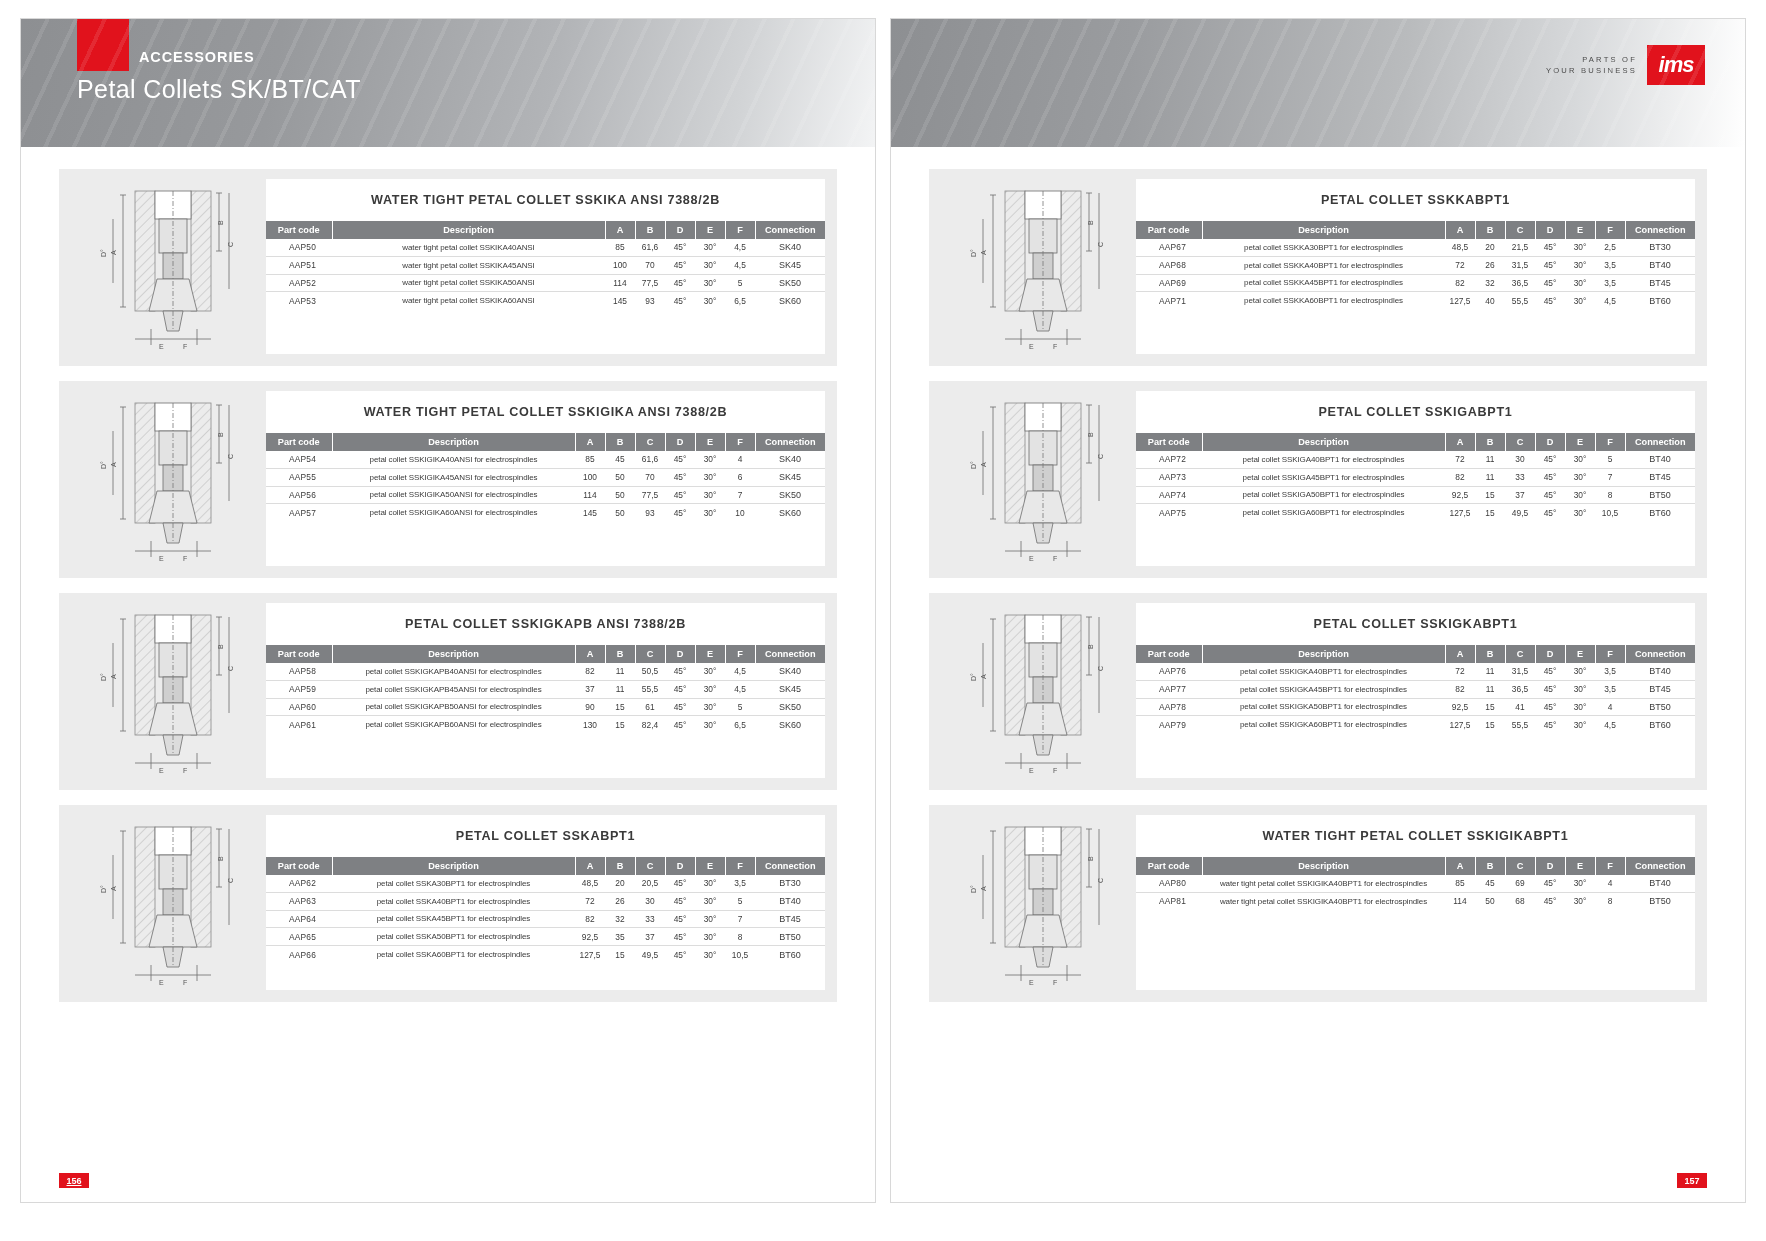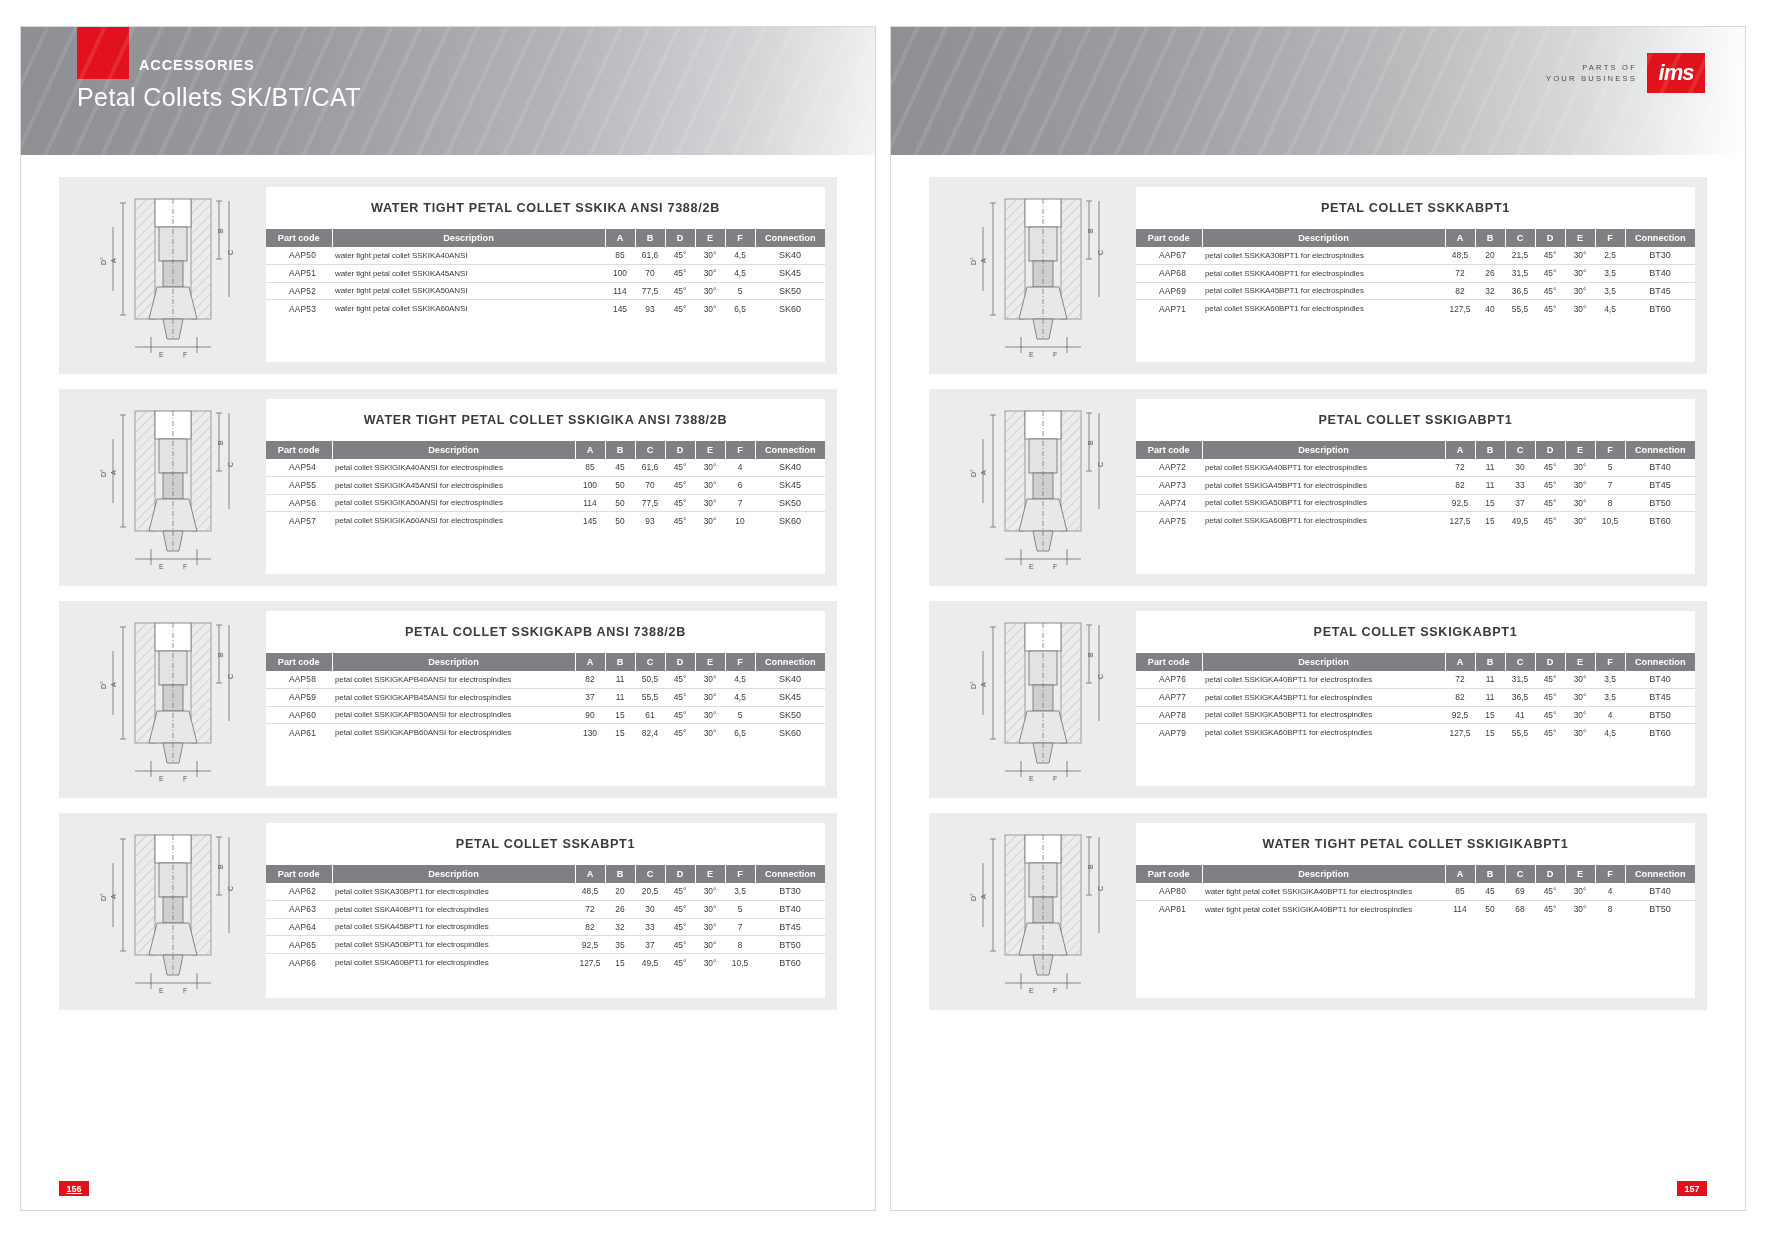--- a/index.html
+++ b/index.html
@@ -9,21 +9,21 @@
     font-family: "Liberation Sans", sans-serif;
   }
   #page {
     width: 1766px; height: 1241px;
     position: relative;
     background: #ffffff;
     overflow: hidden;
   }
   .spread {
     position: absolute;
-    top: 26px; left: 0;
+    top: 18px; left: 0;
     width: 1766px; height: 1205px;
     display: flex;
     gap: 14px;
     padding: 0 20px;
   }
   .page {
     position: relative;
     background: #ffffff;
     border: 1px solid #d8d8d8;
     flex: 1 1 0;
@@ -142,21 +142,21 @@
   }
   thead th:last-child { border-right: none; }
   tbody td {
     padding: 3.4px 3px;
     border-bottom: 1px solid #dcdcdc;
     white-space: nowrap;
     text-align: center;
   }
   tbody tr:last-child td { border-bottom: none; }
   td.code { text-align: center; padding-left: 10px; letter-spacing: 0.2px; }
-  td.desc { text-align: left; font-size: 8px; letter-spacing: -0.1px; }
+  td.desc { text-align: center; font-size: 8px; letter-spacing: -0.1px; }
   td.conn { font-weight: normal; font-size: 9px; }
   .col-code { width: 66px; }
   .col-desc { width: auto; }
   .col-n { width: 30px; }
   .col-conn { width: 70px; }
 
   .pagenum {
     position: absolute;
     bottom: 14px;
     width: 30px; height: 15px;

